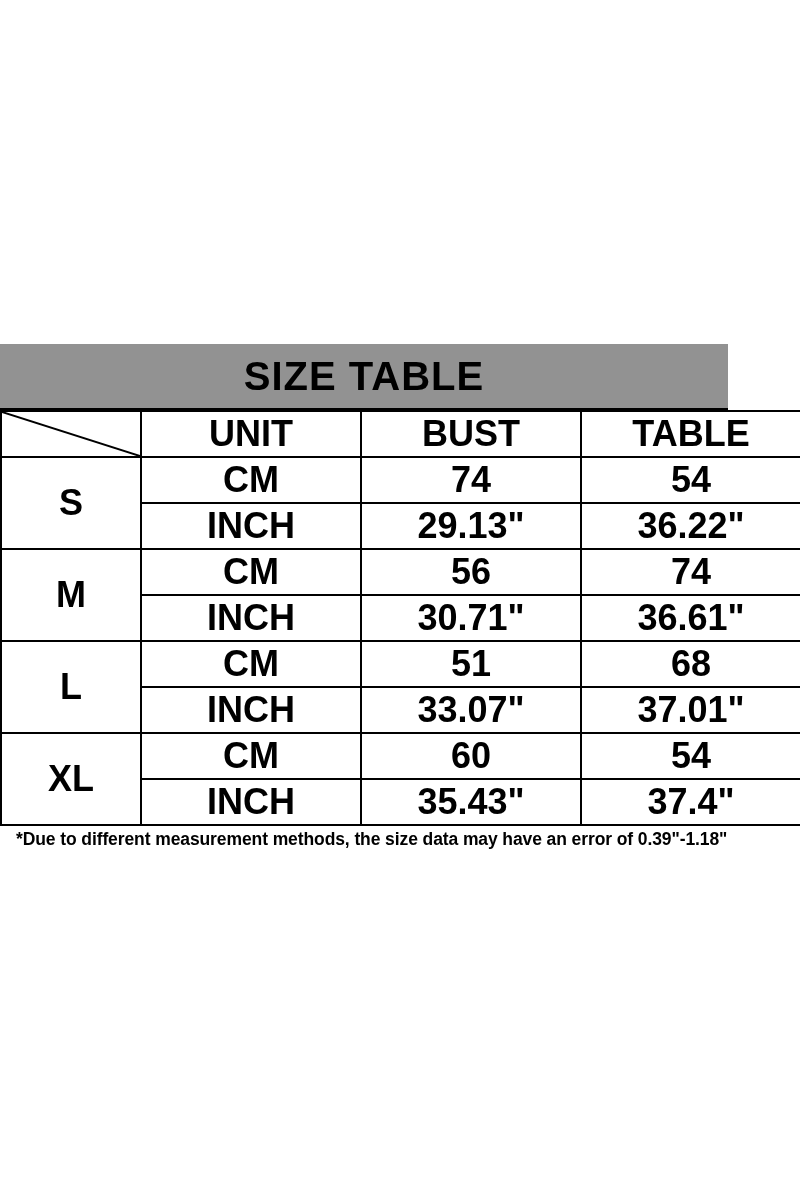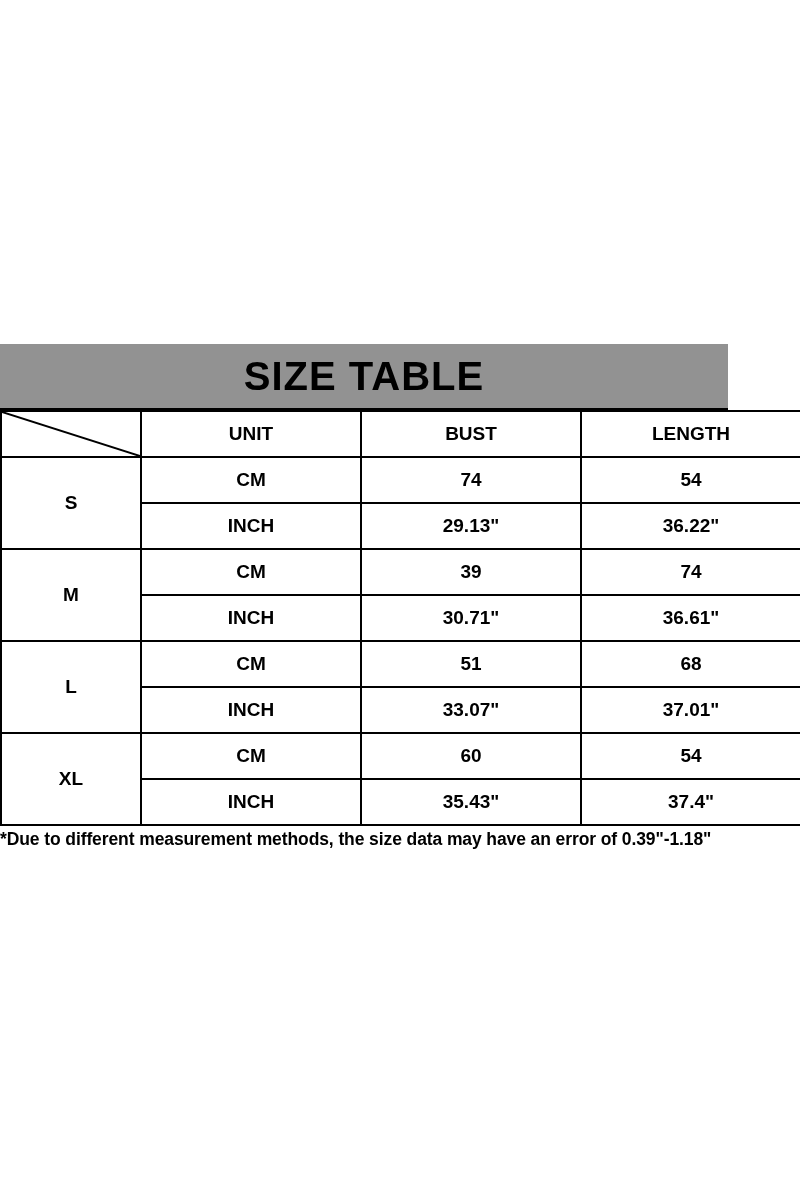--- a/index.html
+++ b/index.html
@@ -37,21 +37,21 @@
   table.size-table {
     border-collapse: collapse;
     width: 800px;
     table-layout: fixed;
   }
 
   table.size-table td,
   table.size-table th {
     border: 2px solid #000000;
     text-align: center;
-    font-size: 19px;
+    font-size: 36px;
     font-weight: bold;
     color: #000000;
     height: 44px;
     padding: 0;
     background: #ffffff;
   }
 
   .col-size   { width: 140px; }
   .col-unit   { width: 220px; }
   .col-bust   { width: 220px; }
@@ -78,21 +78,21 @@
   .corner-cell svg {
     display: block;
     width: 100%;
     height: 100%;
   }
 
   .note {
     font-size: 17.5px;
     font-weight: bold;
     color: #000000;
-    padding: 3px 0 0 0;
+    padding: 3px 0 0 16px;
     letter-spacing: -0.1px;
     white-space: nowrap;
   }
 </style>
 </head>
 <body>
 
 <div id="size-table-wrap">
 
   <div class="table-title">SIZE TABLE</div>
@@ -106,41 +106,41 @@
     </colgroup>
     <thead>
       <tr>
         <th class="corner-cell">
           <svg viewBox="0 0 140 44" preserveAspectRatio="none">
             <line x1="0" y1="0" x2="140" y2="44" stroke="#000000" stroke-width="2"></line>
           </svg>
         </th>
         <th class="head-cell">UNIT</th>
         <th class="head-cell">BUST</th>
-        <th class="head-cell">LENGTH</th>
+        <th class="head-cell">TABLE</th>
       </tr>
     </thead>
     <tbody>
 
       <tr>
         <td class="size-cell" rowspan="2">S</td>
         <td>CM</td>
         <td>74</td>
         <td>54</td>
       </tr>
       <tr>
         <td>INCH</td>
         <td>29.13"</td>
         <td>36.22"</td>
       </tr>
 
       <tr>
         <td class="size-cell" rowspan="2">M</td>
         <td>CM</td>
-        <td>39</td>
+        <td>56</td>
         <td>74</td>
       </tr>
       <tr>
         <td>INCH</td>
         <td>30.71"</td>
         <td>36.61"</td>
       </tr>
 
       <tr>
         <td class="size-cell" rowspan="2">L</td>

